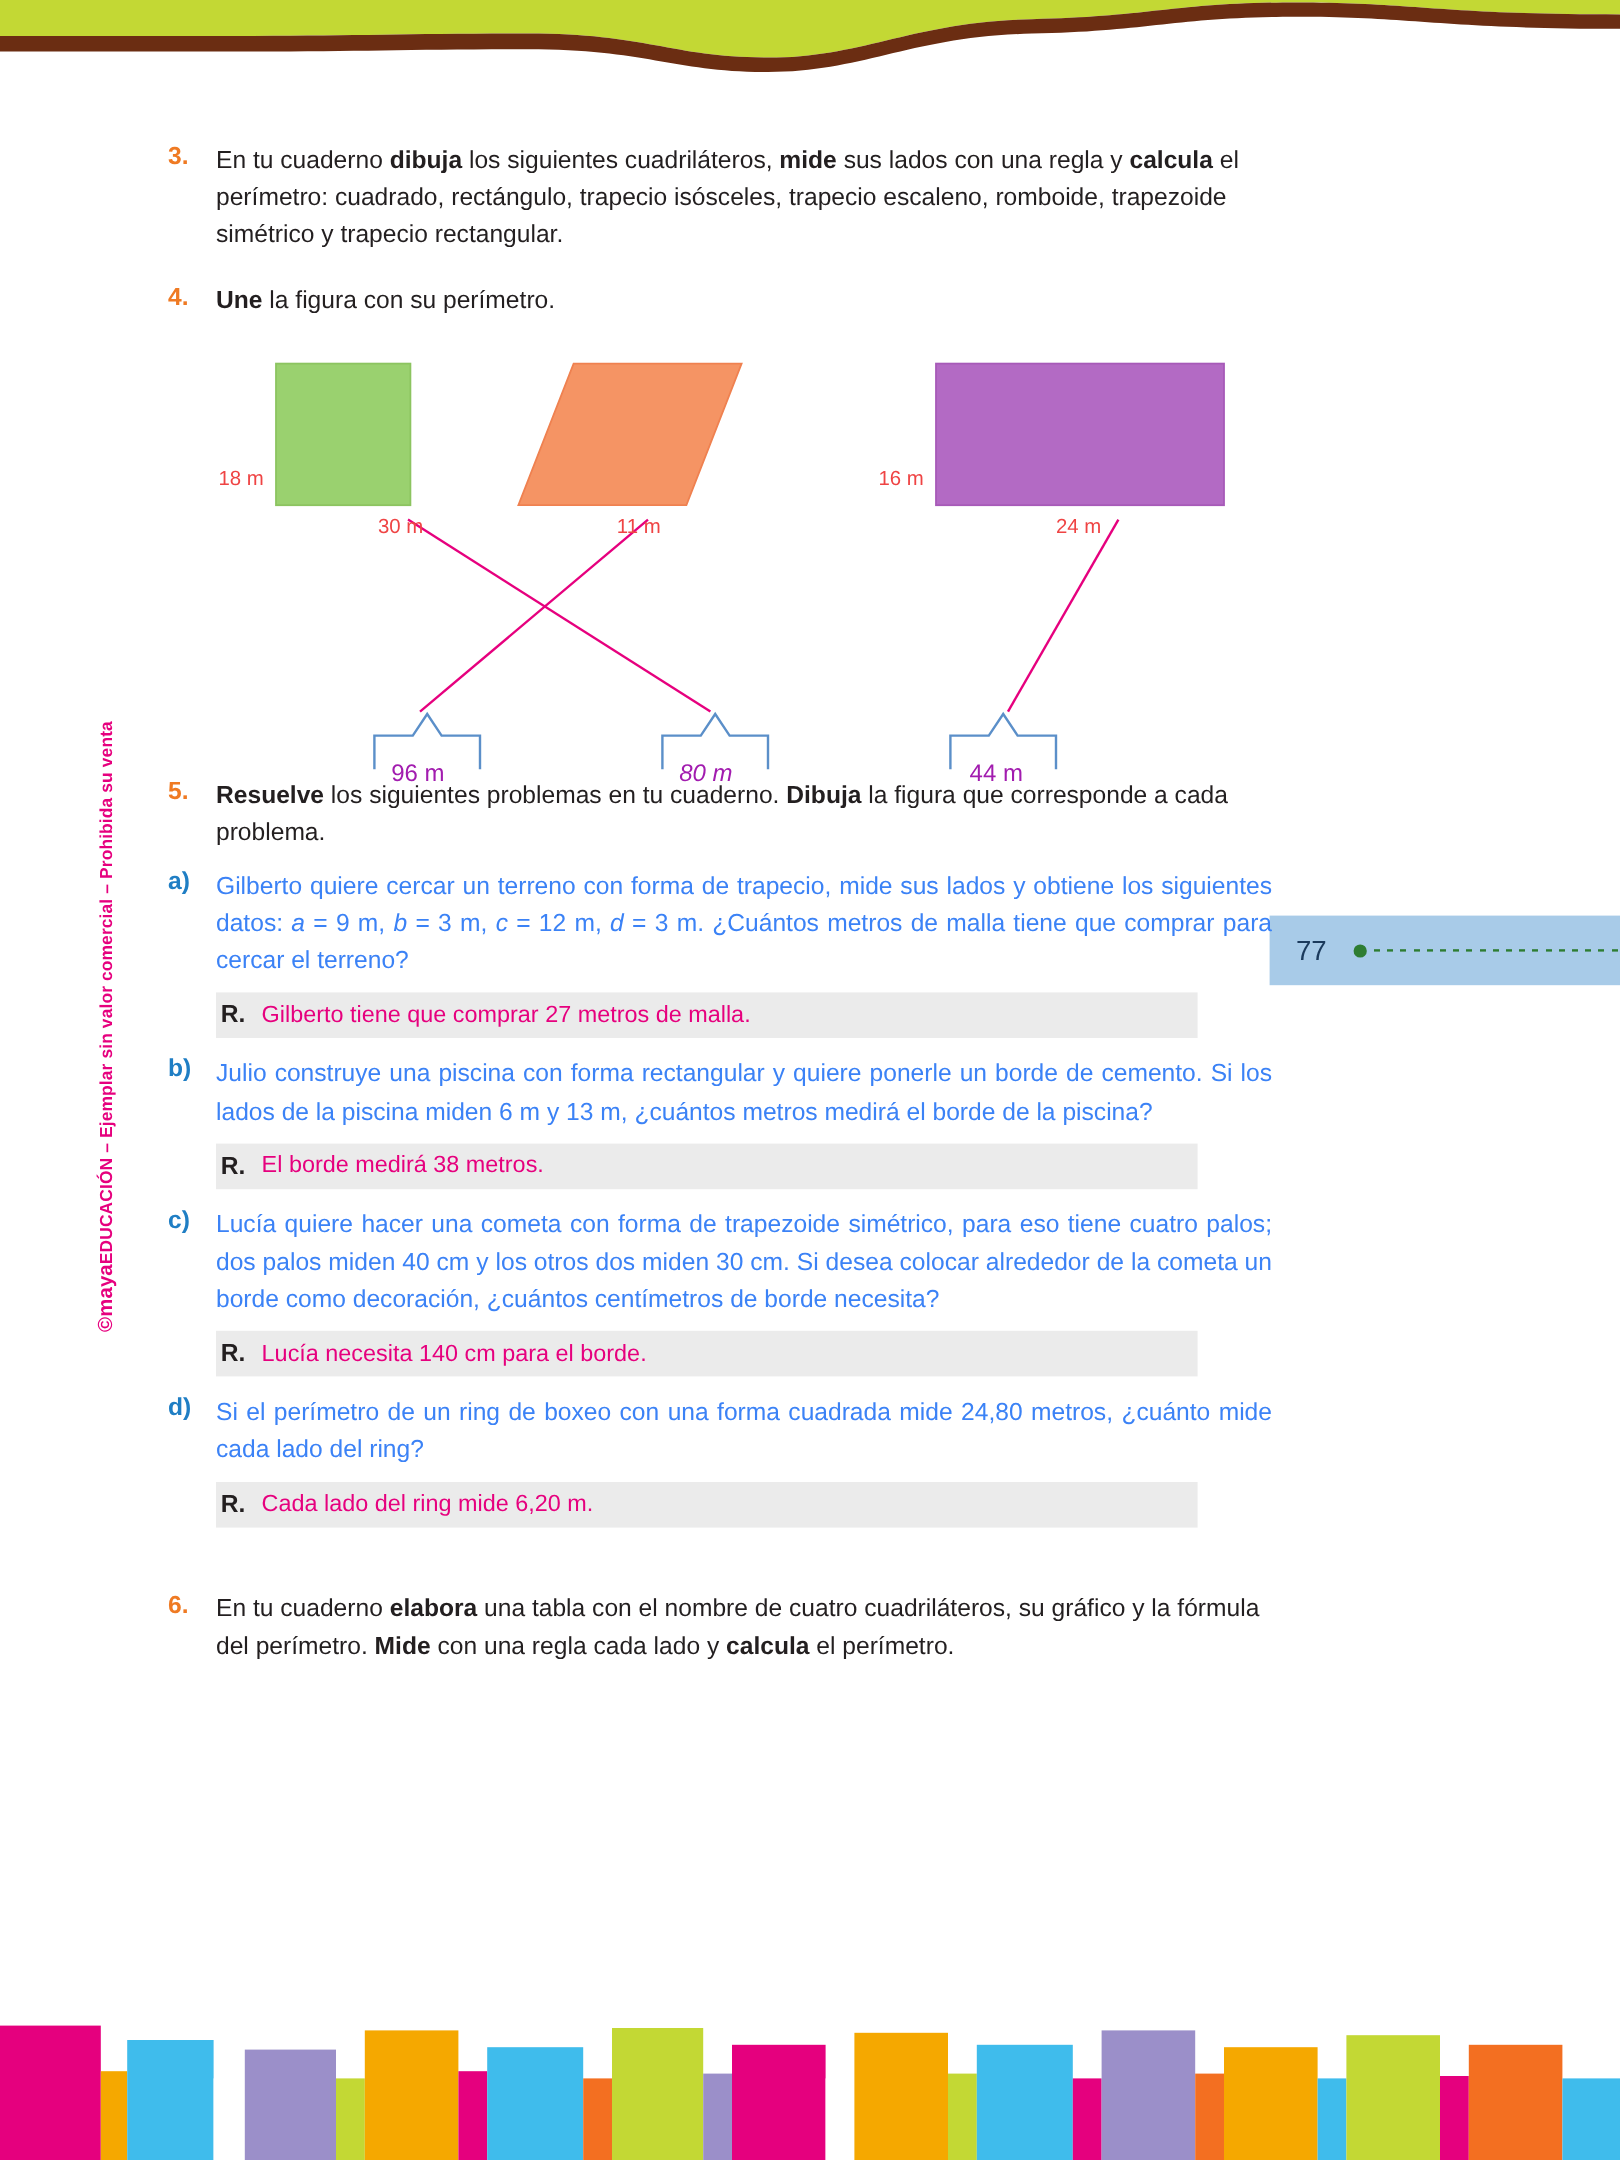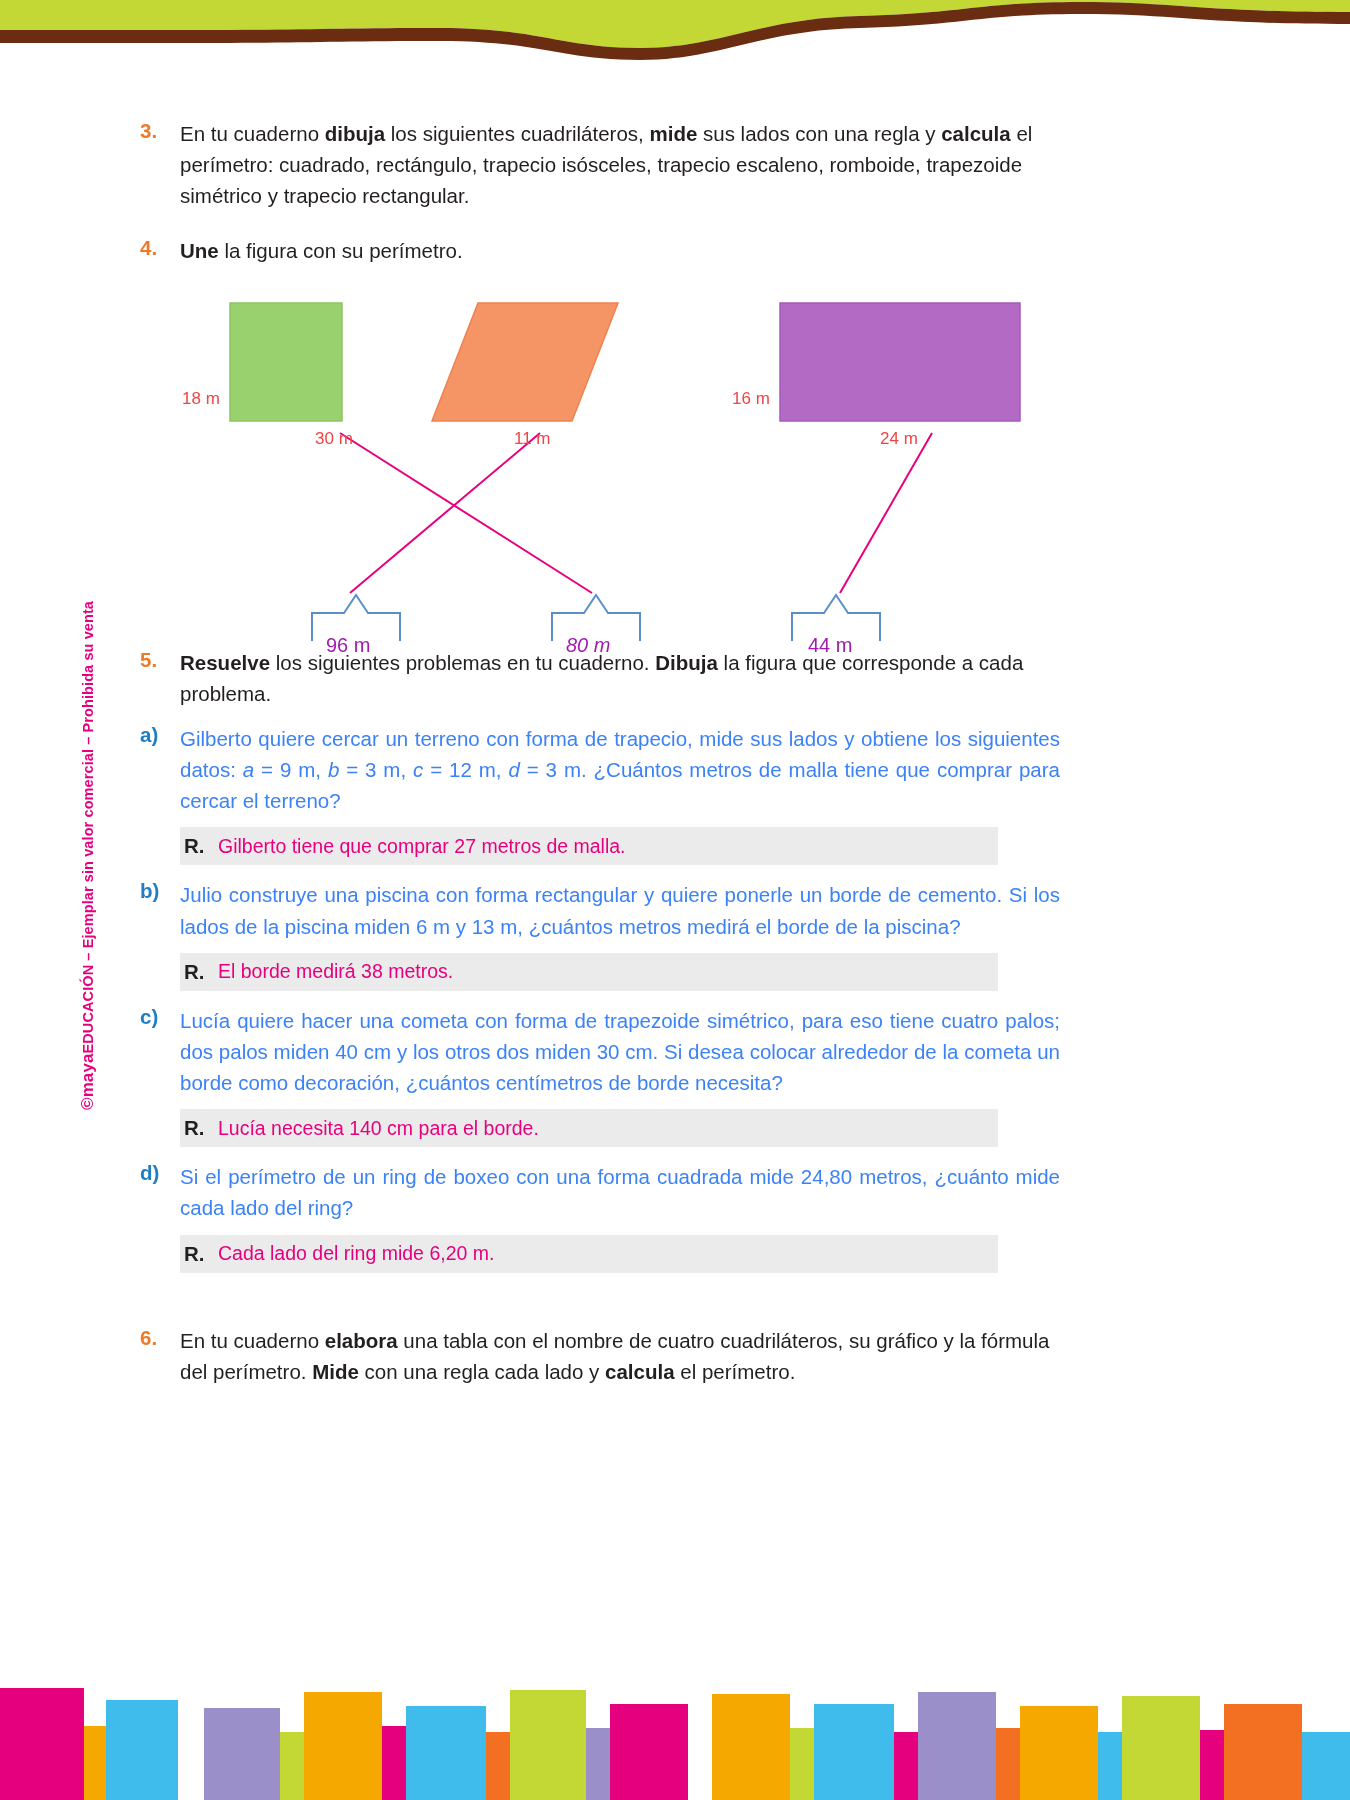--- a/index.html
+++ b/index.html
@@ -105,20 +105,25 @@
 
   <svg class="header-deco" viewBox="0 0 1350 80" preserveAspectRatio="none">
     <path d="M0,0 L1350,0 L1350,12 C1200,12 1180,2 1080,2 C980,2 960,14 860,16 C760,18 720,48 640,48 C560,48 540,28 440,28 C340,28 300,30 200,30 C100,30 40,30 0,30 Z" fill="#c3d834"></path>
     <path d="M0,30 C40,30 100,30 200,30 C300,30 340,28 440,28 C540,28 560,48 640,48 C720,48 760,18 860,16 C960,14 980,2 1080,2 C1180,2 1200,12 1350,12 L1350,24 C1200,24 1180,14 1080,14 C980,14 960,26 860,28 C760,30 720,60 640,60 C560,60 540,41 440,41 C340,41 300,43 200,43 C100,43 40,43 0,43 Z" fill="#6b2d12"></path>
   </svg>
 
   <div class="sidebar-text">
     <span class="maya">©maya</span><span>EDUCACIÓN – Ejemplar sin valor comercial – Prohibida su venta</span>
   </div>
 
+  <div class="page-tab">
+    <span class="num">77</span>
+    <span class="dot"></span>
+    <span class="dashes"></span>
+  </div>
 
   <div class="content">
 
     <div class="ex-row">
       <div class="ex-num">3.</div>
       <div class="ex-body">
         En tu cuaderno <b>dibuja</b> los siguientes cuadriláteros, <b>mide</b> sus lados con una regla y <b>calcula</b> el perímetro: cuadrado, rectángulo, trapecio isósceles, trapecio escaleno, romboide, trapezoide simétrico y trapecio rectangular.
       </div>
     </div>
 

